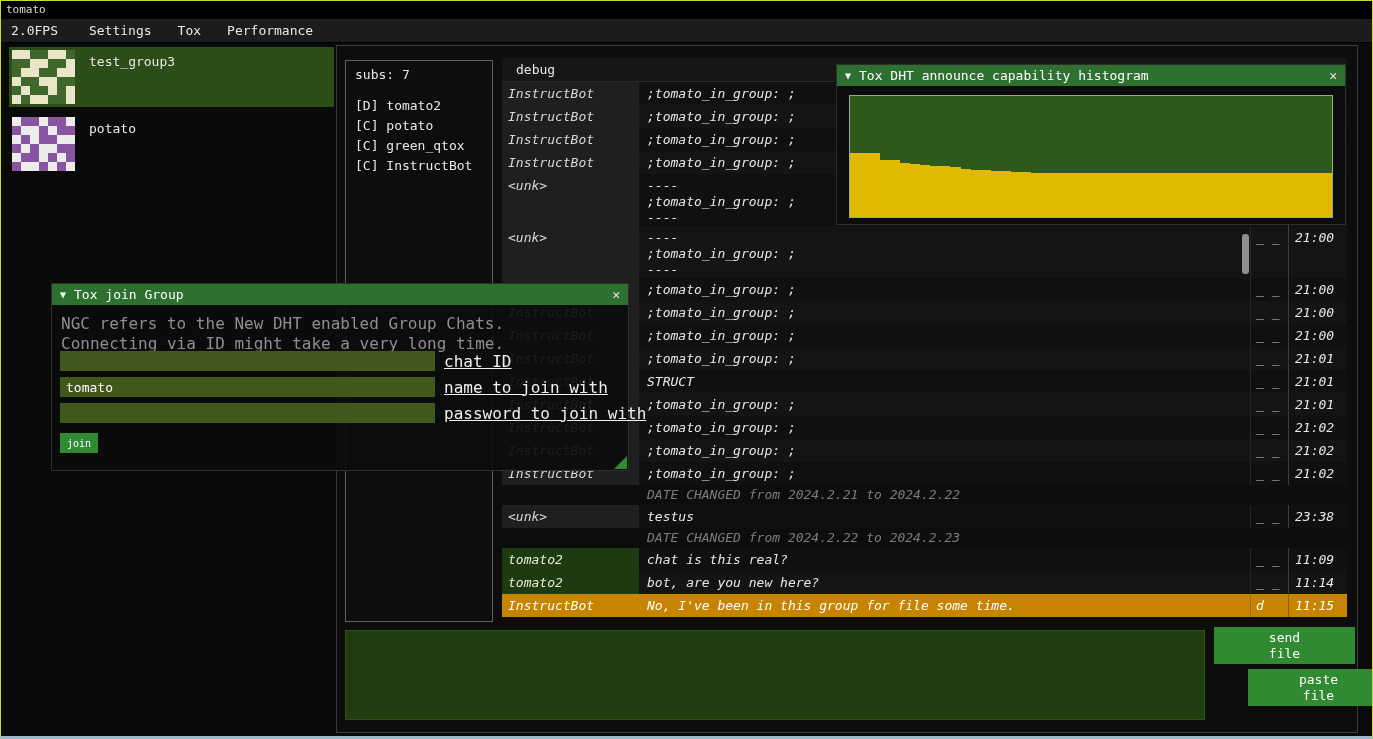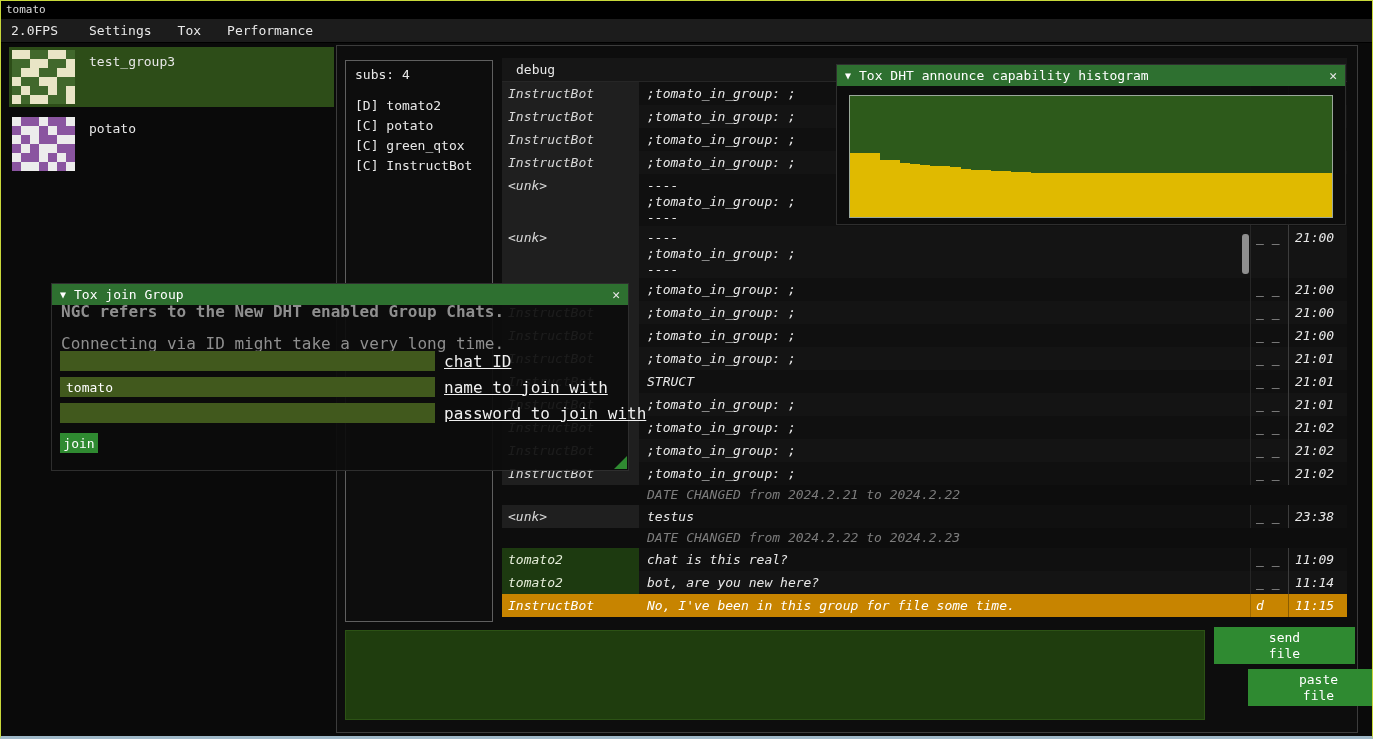--- a/index.html
+++ b/index.html
@@ -74,29 +74,29 @@
 
   .hist { left:835px; top:63px; width:510px; height:161px;
           background:rgba(12,12,12,0.94); z-index:20; }
   .plot { position:absolute; left:12px; top:30px; width:484px; height:123px;
           border:1px solid #9aa89a; display:flex; align-items:flex-end; overflow:hidden; }
   .bar { flex:1 1 auto; }
 
   .join { left:50px; top:282px; width:578px; height:188px;
           background:rgba(12,12,12,0.92); z-index:30; }
   .join .desc { position:absolute; left:9px; color:#8f8f8f; line-height:20px; white-space:pre; }
-  .join .d1 { top:18px;font-weight:bold; } .join .d2 { top:50px; }
+  .join .d1 { top:30px; } .join .d2 { top:50px; }
   .field-row { position:absolute; left:8px; display:flex; align-items:center; }
   .fr1 { top:67px; } .fr2 { top:93px; } .fr3 { top:119px; }
   .gfield { width:375px; height:20px; background:var(--field-green,#41591d); border:none;
             outline:none; color:#fff; font-family:inherit; font-size:13px; padding:0 6px; }
   .flabel { margin-left:9px; color:#f0f0f0; white-space:pre;text-decoration:underline; }
   .join-btn { position:absolute; left:8px; top:149px; width:38px; height:20px;
               background:var(--button-green,#2f8a31); border:none; color:#fff;
-              font-family:inherit; font-size:13px; cursor:pointer; }
+              font-family:inherit; font-size:10px; cursor:pointer; }
   .grip { position:absolute; right:1px; bottom:1px; width:0; height:0;
           border-left:13px solid transparent; border-bottom:13px solid var(--button-green,#2f8a31); }
 </style>
 </head>
 <body>
 
 <div class="app">
 
   <div class="titlebar">
     <span>tomato</span>
@@ -203,21 +203,21 @@
           <div style="background: rgb(236, 236, 236);"></div>
           <div style="background: rgb(138, 85, 160);"></div>
           <div style="background: rgb(236, 236, 236);"></div>
         </div>
         <div class="group-label">potato</div>
       </div>
     </div>
 
   <div class="main">
     <div class="subs-panel">
-      <div class="subs-header">subs: 4</div>
+      <div class="subs-header">subs: 7</div>
       <div id="subs-list">
           <div class="subs-member">[D] tomato2</div>
           <div class="subs-member">[C] potato</div>
           <div class="subs-member">[C] green_qtox</div>
           <div class="subs-member">[C] InstructBot</div>
         </div>
     </div>
 
     <div class="chat-header">
       <span>debug</span>

